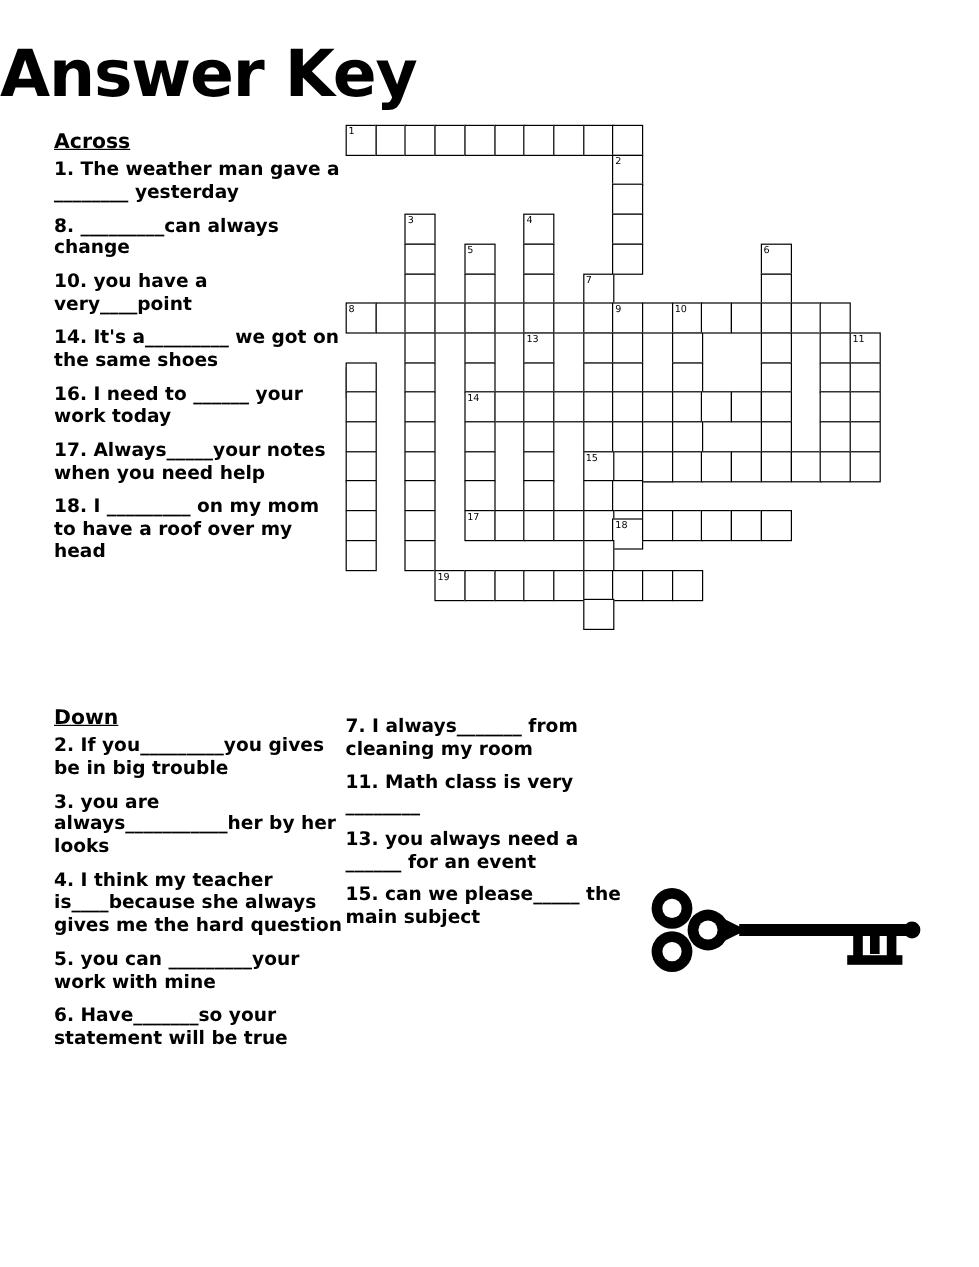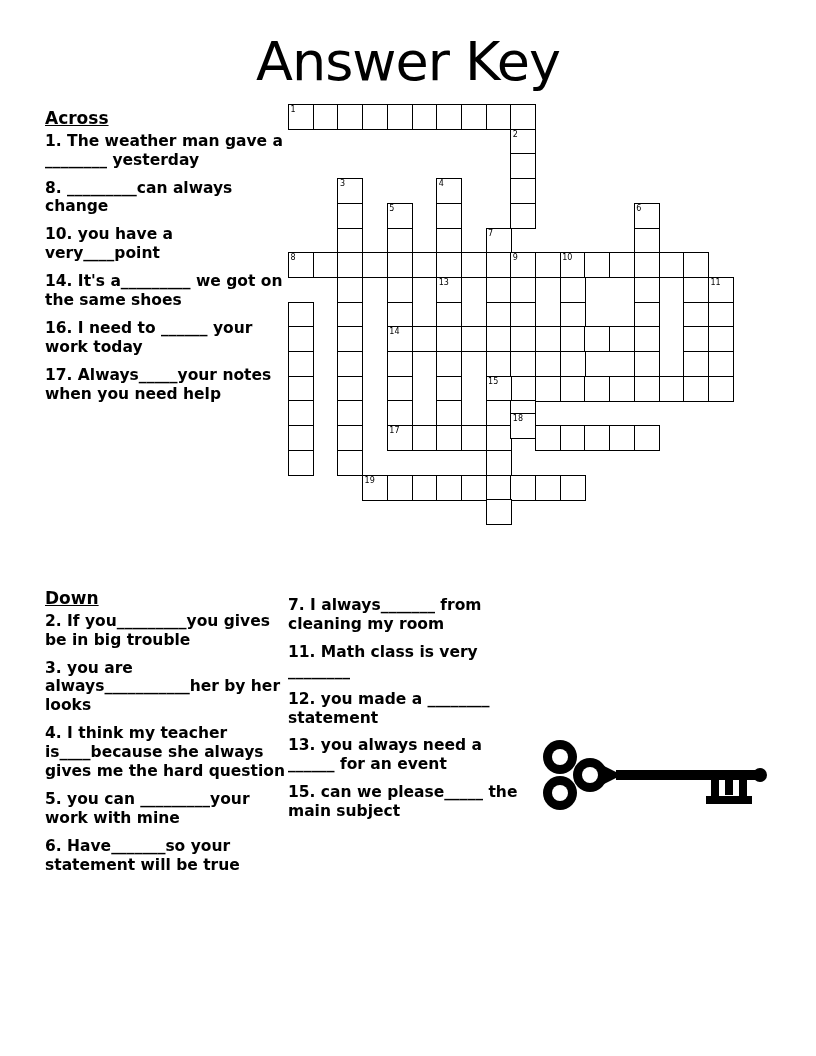--- a/index.html
+++ b/index.html
@@ -19,23 +19,22 @@
     position: absolute;
     left: 0; top: 0;
     width: 816px;
     height: 1056px;
   }
   .title {
     position: absolute;
     left: 0;
     top: 30px;
     width: 816px;
-    text-align: center;
     font-size: 54px;
-    font-weight: normal;
+    font-weight: bold;
     letter-spacing: -1px;
     font-family: "DejaVu Sans", sans-serif;
   }
 
   
   .clue-col {
     position: absolute;
     font-size: 15.5px;
     font-weight: bold;
     line-height: 1.22;
@@ -110,39 +109,39 @@
 
   <div class="clue-col" id="across-col">
     <div class="section-heading">Across</div>
     <div id="across-list">
         <div class="clue"><span>1.</span><span> The weather man gave a ________ yesterday</span></div>
         <div class="clue"><span>8.</span><span> _________can always change</span></div>
         <div class="clue"><span>10.</span><span> you have a very____point</span></div>
         <div class="clue"><span>14.</span><span> It's a_________ we got on the same shoes</span></div>
         <div class="clue"><span>16.</span><span> I need to ______ your work today</span></div>
         <div class="clue"><span>17.</span><span> Always_____your notes when you need help</span></div>
+        <div class="clue"><span>18.</span><span> I _________ on my mom to have a roof over my head</span></div>
       </div>
   </div>
 
   <div class="clue-col" id="down-col-left">
     <div class="section-heading">Down</div>
     <div id="down-list-left">
         <div class="clue"><span>2.</span><span> If you_________you gives be in big trouble</span></div>
         <div class="clue"><span>3.</span><span> you are always___________her by her looks</span></div>
         <div class="clue"><span>4.</span><span> I think my teacher is____because she always gives me the hard question</span></div>
         <div class="clue"><span>5.</span><span> you can _________your work with mine</span></div>
         <div class="clue"><span>6.</span><span> Have_______so your statement will be true</span></div>
       </div>
   </div>
 
   <div class="clue-col" id="down-col-right">
     <div id="down-list-right">
         <div class="clue"><span>7.</span><span> I always_______ from cleaning my room</span></div>
         <div class="clue"><span>11.</span><span> Math class is very ________</span></div>
-        <div class="clue"><span>12.</span><span> you made a ________ statement</span></div>
         <div class="clue"><span>13.</span><span> you always need a ______ for an event</span></div>
         <div class="clue"><span>15.</span><span> can we please_____ the main subject</span></div>
       </div>
   </div>
 
   <div id="grid">
       <div class="cell" style="left: 0px; top: 0px;">
         <span class="num">1</span>
       </div>
       <div class="cell" style="left: 24.7px; top: 0px;"></div>
@@ -283,21 +282,21 @@
       <div class="cell" style="left: 222.3px; top: 296.4px;"></div>
       <div class="cell" style="left: 0px; top: 321.1px;"></div>
       <div class="cell" style="left: 49.4px; top: 321.1px;"></div>
       <div class="cell" style="left: 98.8px; top: 321.1px;">
         <span class="num">17</span>
       </div>
       <div class="cell" style="left: 123.5px; top: 321.1px;"></div>
       <div class="cell" style="left: 148.2px; top: 321.1px;"></div>
       <div class="cell" style="left: 172.9px; top: 321.1px;"></div>
       <div class="cell" style="left: 197.6px; top: 321.1px;"></div>
-      <div class="cell" style="left: 222.3px; top: 309px; text-align: center;">
+      <div class="cell" style="left: 222.3px; top: 328px; text-align: center;">
         <span class="num">18</span>
       </div>
       <div class="cell" style="left: 247px; top: 321.1px;"></div>
       <div class="cell" style="left: 271.7px; top: 321.1px;"></div>
       <div class="cell" style="left: 296.4px; top: 321.1px;"></div>
       <div class="cell" style="left: 321.1px; top: 321.1px;"></div>
       <div class="cell" style="left: 345.8px; top: 321.1px;"></div>
       <div class="cell" style="left: 0px; top: 345.8px;"></div>
       <div class="cell" style="left: 49.4px; top: 345.8px;"></div>
       <div class="cell" style="left: 197.6px; top: 345.8px;"></div>

